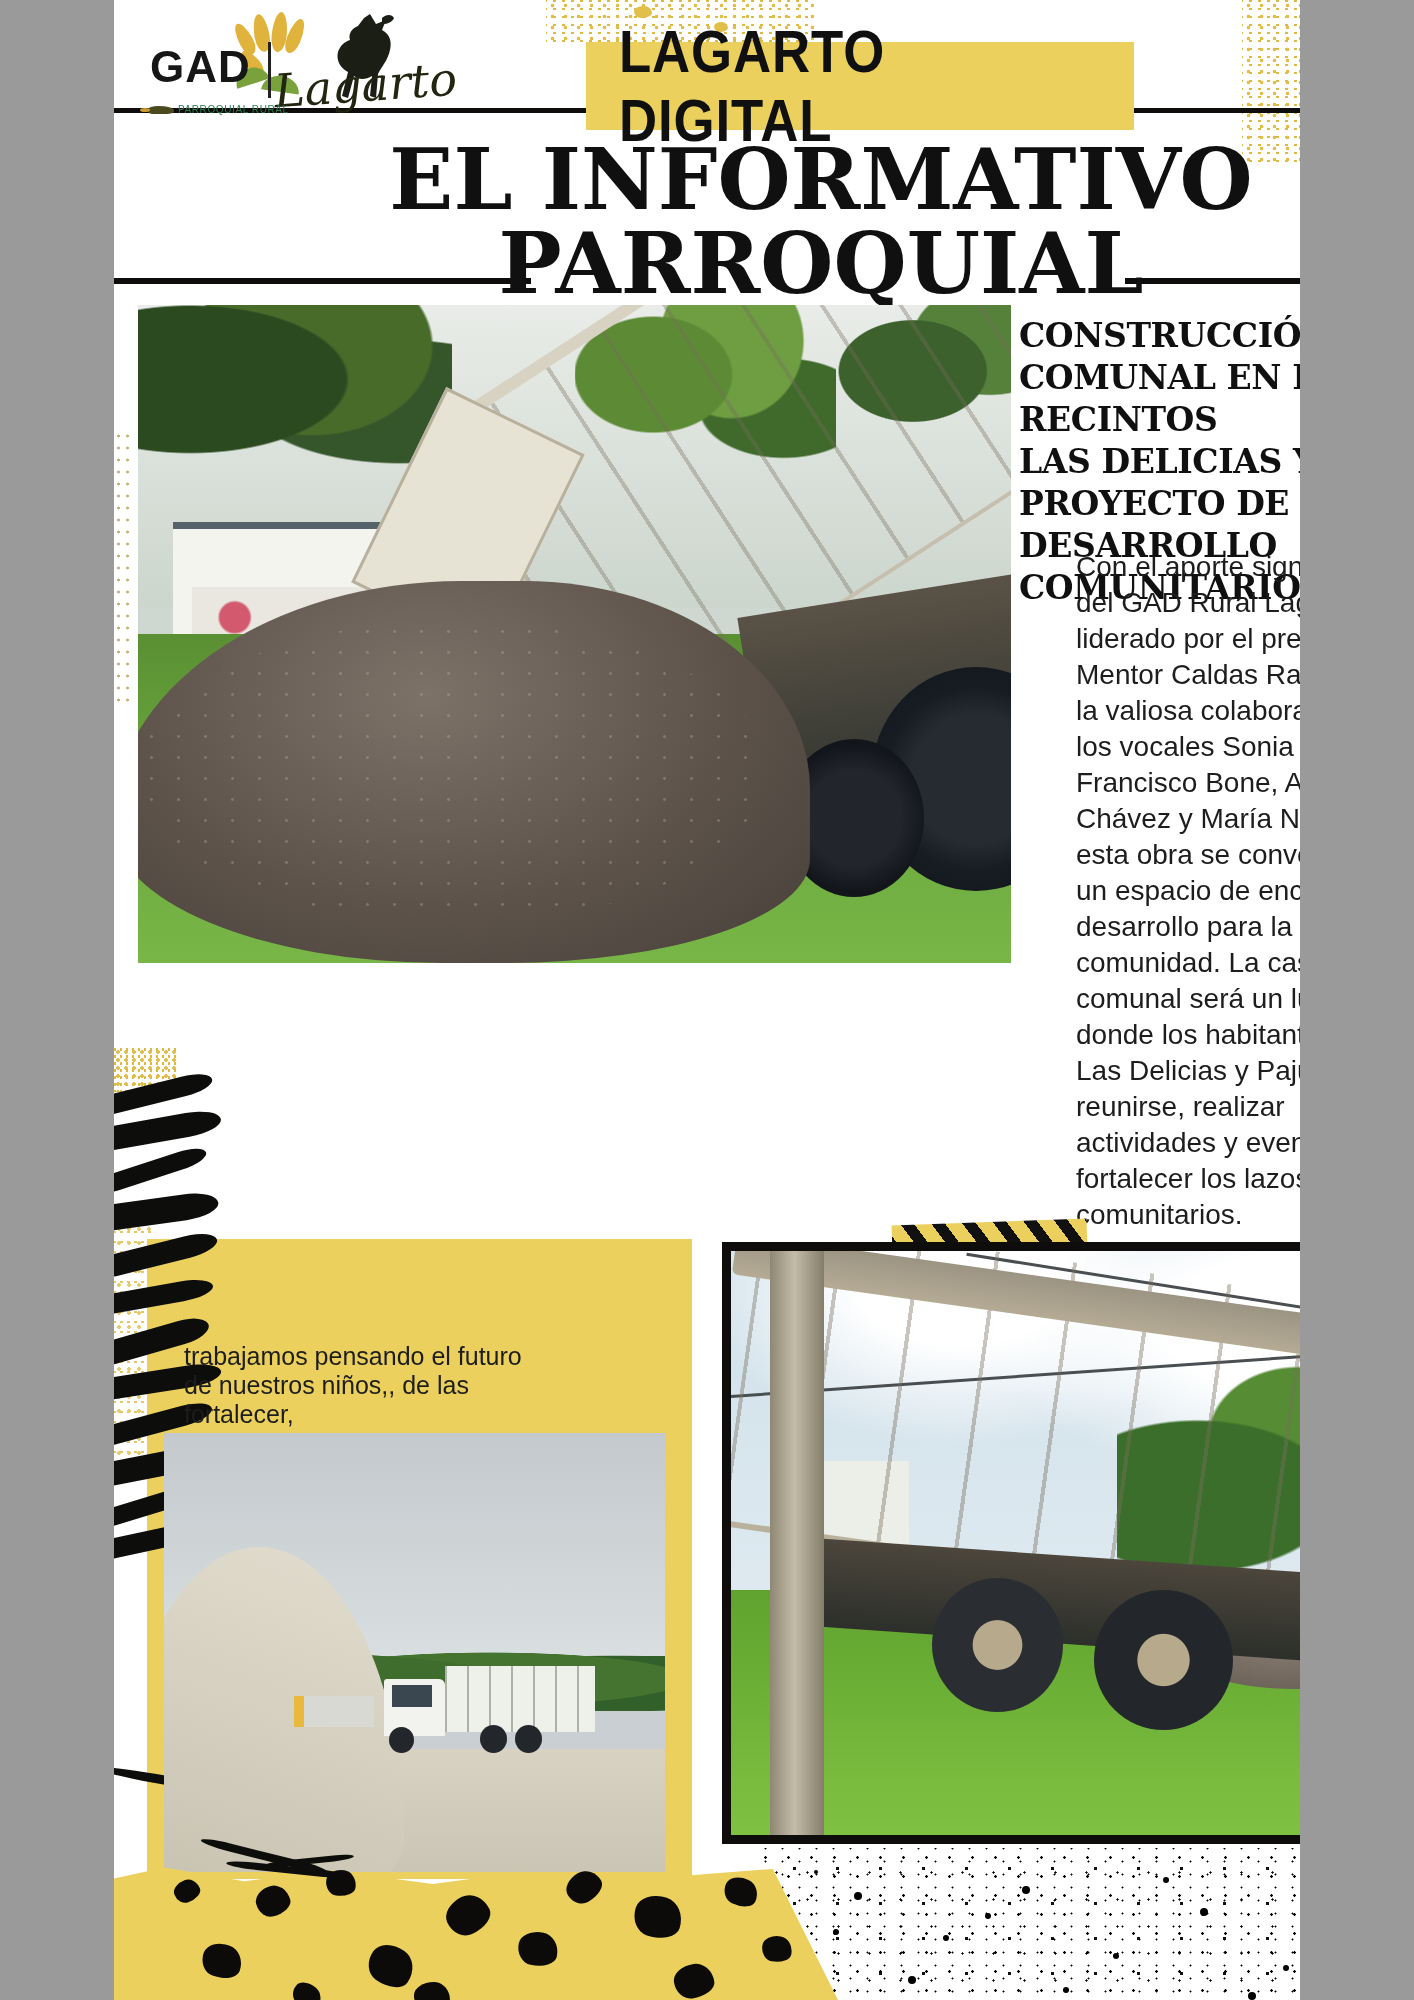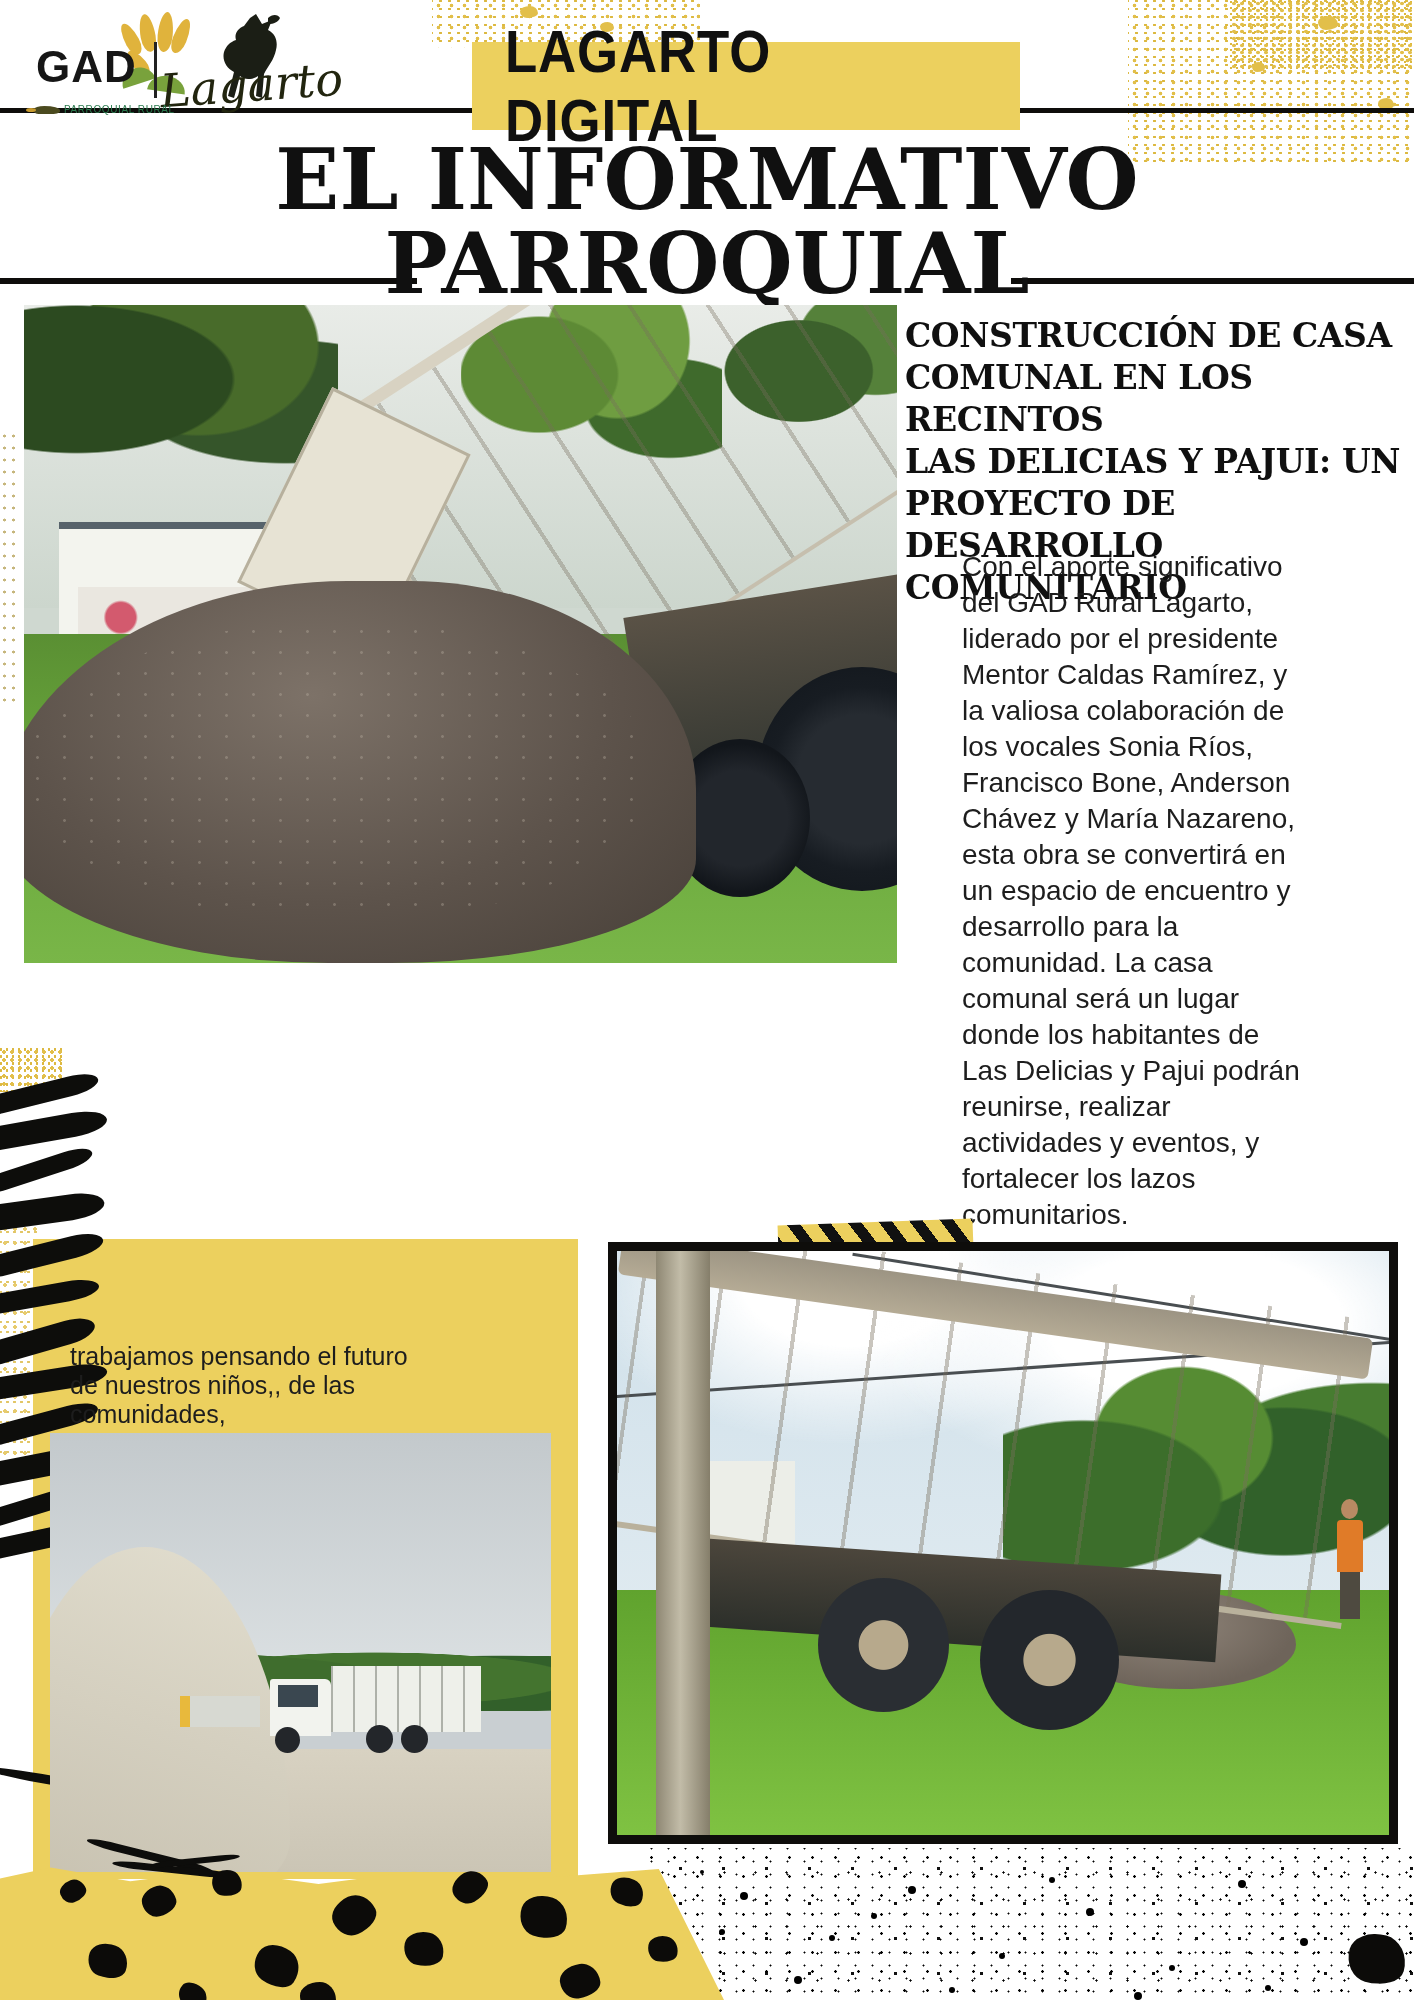--- a/index.html
+++ b/index.html
@@ -1,16 +1,16 @@
 <!DOCTYPE html>
 <html><head>
 <meta charset="utf-8">
 <style>
   html,body{margin:0;padding:0;background:#9a9a9a;}
-  #page{position:relative;width:1414px;height:2000px;background:#ffffff;overflow:hidden;
+  #page{position:relative;width:1186px;height:2000px;background:#ffffff;overflow:hidden;
         font-family:"Liberation Sans",sans-serif;margin:0 auto;}
   .abs{position:absolute;}
   .pre{white-space:pre-line;}
   .serif{font-family:"DejaVu Serif","Liberation Serif",serif;}
   .sans{font-family:"Liberation Sans",sans-serif;}
 
   
   #rule-top{left:0;top:108px;width:1414px;height:5px;background:#0e0d0b;z-index:1;}
   #banner{left:472px;top:42px;width:548px;height:88px;background:#ecd05e;z-index:2;
           display:flex;align-items:center;justify-content:center;}
@@ -262,21 +262,21 @@
 donde los habitantes de
 Las Delicias y Pajui podrán
 reunirse, realizar
 actividades y eventos, y
 fortalecer los lazos
 comunitarios.</div>
 
   <div class="abs" id="callout"></div>
   <div class="abs sans pre" id="callout-text">trabajamos pensando el futuro
 de nuestros niños,, de las
-comunidades,</div>
+fortalecer,</div>
 
   <div class="abs photo" id="photo-small">
     <div class="abs sky"></div>
     <div class="abs trees"></div>
     <div class="abs ground"></div>
     <div class="abs sandpile"></div>
     <div class="abs far-truck"></div>
     <div class="abs cab"></div>
     <div class="abs cab-win"></div>
     <div class="abs box"></div>

